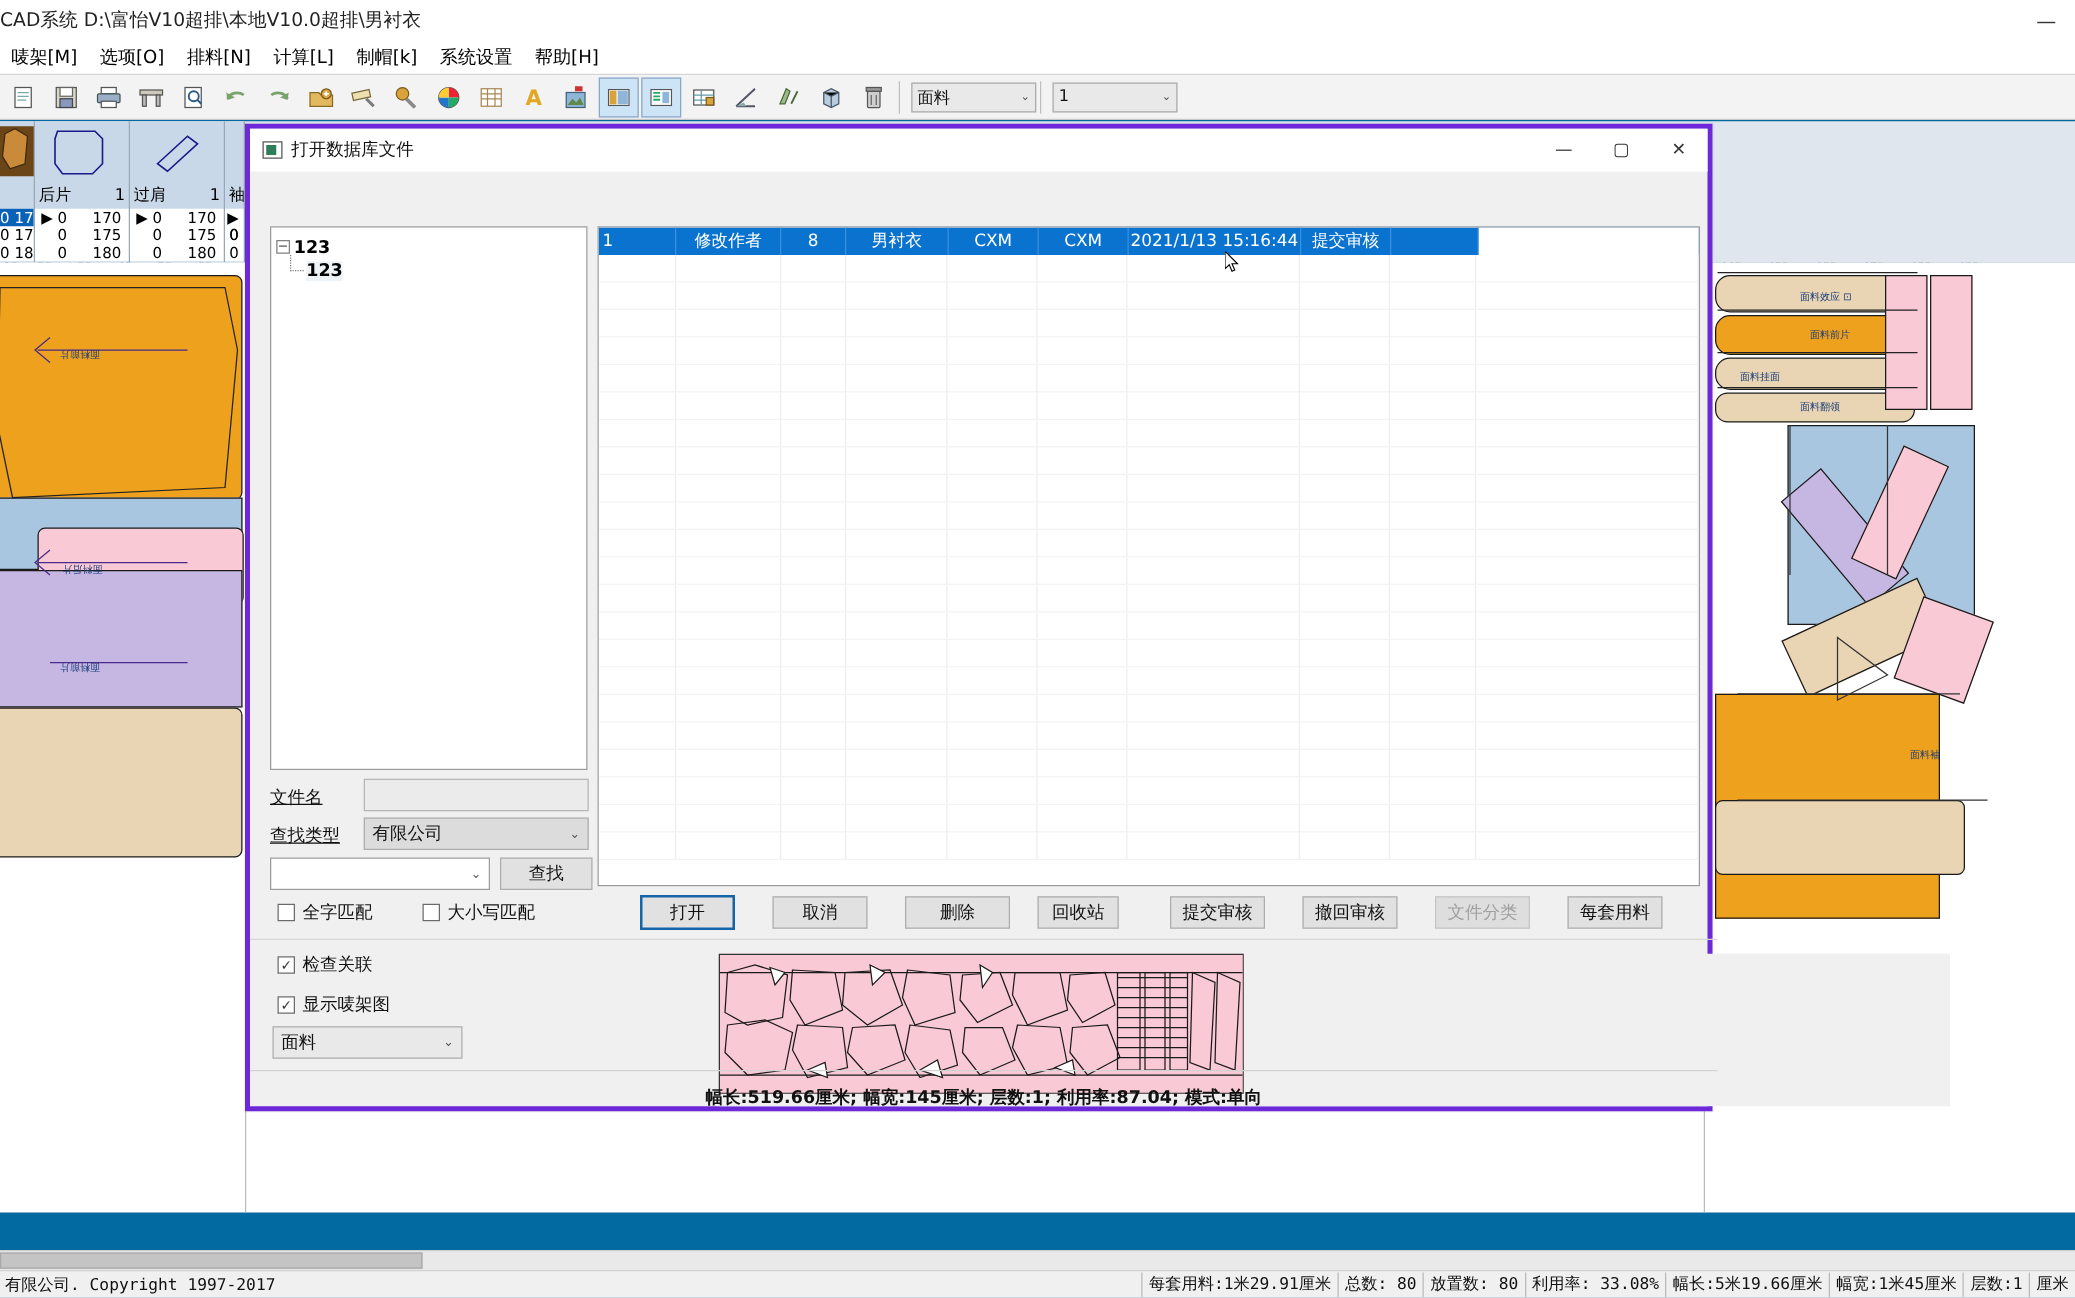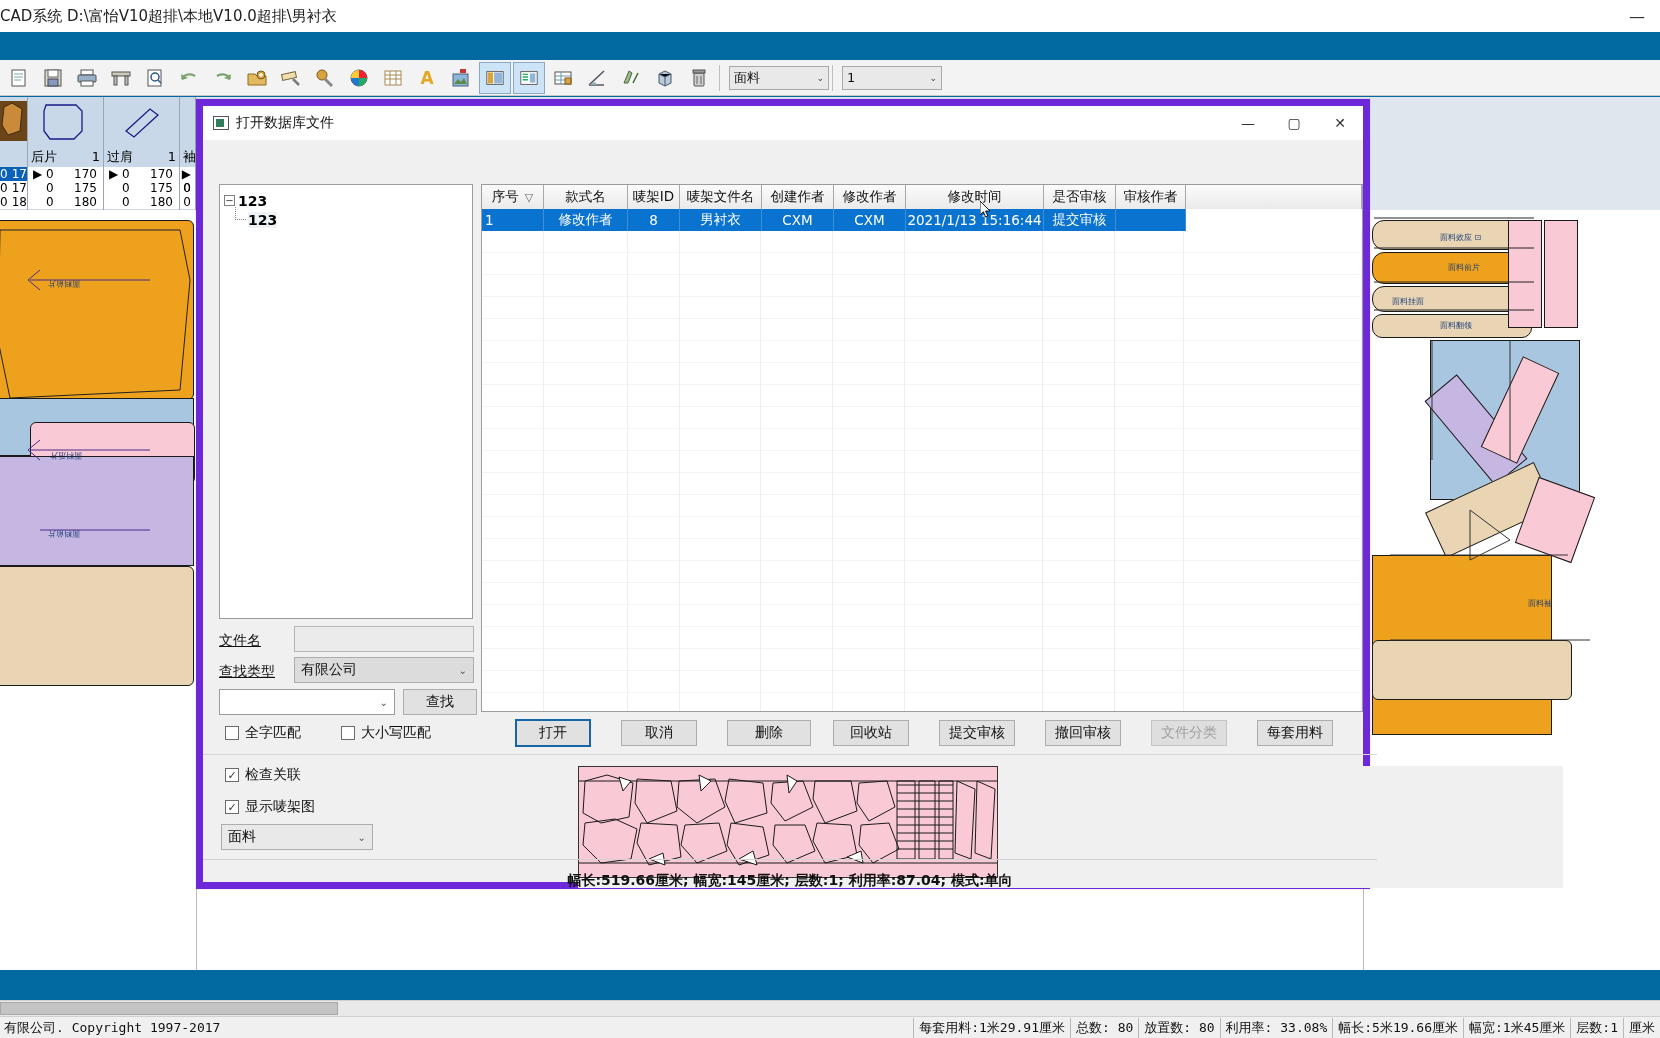--- a/index.html
+++ b/index.html
@@ -132,21 +132,21 @@
   .statusbar .copy { padding-left: 4px; white-space: nowrap; }
   .statusbar .spacer { flex: 1; }
   .sb-cell {
     padding: 0 5px; height: 20px; line-height: 20px;
     border-left: 1px solid #b9b9b9; white-space: nowrap;
   }
 
   
   .dialog {
     position: absolute; left: 196px; top: 99px; width: 1174px; height: 790px;
-    background: #f0f0f0; border: 7px solid #6d28d9;
+    background: #f0f0f0; border: 4px solid #6d28d9;
     box-shadow: 0 0 0 1px rgba(0,0,0,0.05);
   }
   .dlg-title {
     height: 34px; background: #ffffff; display: flex; align-items: center;
     padding-left: 10px; border-bottom: 1px solid #ffffff;
   }
   .dlg-icon {
     width: 16px; height: 14px; border: 1px solid #555; background: #fff;
     display: inline-block; margin-right: 7px; position: relative;
   }
@@ -267,20 +267,29 @@
 </head>
 <body>
 
 <div id="app">
 
   <div class="titlebar">
     <span class="title-text">CAD系统 D:\富怡V10超排\本地V10.0超排\男衬衣</span>
     <span class="win-min">—</span>
   </div>
 
+  <div class="menubar">
+    <span class="mi">唛架[M]</span>
+    <span class="mi">选项[O]</span>
+    <span class="mi">排料[N]</span>
+    <span class="mi">计算[L]</span>
+    <span class="mi">制帽[k]</span>
+    <span class="mi">系统设置</span>
+    <span class="mi">帮助[H]</span>
+  </div>
 
   <div class="toolbar">
     <div class="tb-btn">
       <svg width="22" height="22" viewBox="0 0 22 22">
           <rect x="4" y="3" width="13" height="16" fill="#fff" stroke="#555"></rect>
           <path d="M6 7h9M6 10h9M6 13h7" stroke="#7aa" stroke-width="1"></path>
         </svg>
     </div>
     <div class="tb-btn">
       <svg width="22" height="22" viewBox="0 0 22 22">
@@ -779,35 +788,20 @@
         <span class="box">✓</span>
         <span>显示唛架图</span>
       </div>
 
       <div class="frm-select" style="left:18px; top:684px; width:152px; background:#e9e9e9;">
         <span class="cap">面料</span>
         <span class="arr">⌄</span>
       </div>
 
       <div class="grid">
-        <div class="grid-head">
-          <div class="gh" style="width:62px;">
-            <span>序号</span>
-            <span class="sortmark">▽</span>
-          </div>
-          <div class="gh" style="width:84px;">款式名</div>
-          <div class="gh" style="width:52px;">唛架ID</div>
-          <div class="gh" style="width:82px;">唛架文件名</div>
-          <div class="gh" style="width:72px;">创建作者</div>
-          <div class="gh" style="width:72px;">修改作者</div>
-          <div class="gh" style="width:138px;">修改时间</div>
-          <div class="gh" style="width:72px;">是否审核</div>
-          <div class="gh" style="width:70px;">审核作者</div>
-          <div class="gh" style="width:176px;"></div>
-        </div>
 
         <div class="grid-row sel">
           <div class="gc left" style="width:62px;">1</div>
           <div class="gc center" style="width:84px;">修改作者</div>
           <div class="gc center" style="width:52px;">8</div>
           <div class="gc center" style="width:82px;">男衬衣</div>
           <div class="gc center" style="width:72px;">CXM</div>
           <div class="gc center" style="width:72px;">CXM</div>
           <div class="gc center" style="width:138px;">2021/1/13 15:16:44</div>
           <div class="gc center" style="width:72px;">提交审核</div>
@@ -1079,21 +1073,21 @@
               <div class="gce" style="width: 72px;"></div>
               <div class="gce" style="width: 70px;"></div>
               <div class="gce" style="width: 178px;"></div>
             </div>
           </div>
       </div>
 
       <div class="btn primary" style="left:312px; top:579px; width:76px; height:28px;">打开</div>
       <div class="btn" style="left:418px; top:580px; width:76px; height:26px;">取消</div>
       <div class="btn" style="left:524px; top:580px; width:84px; height:26px;">删除</div>
-      <div class="btn" style="left:630px; top:580px; width:76px; height:26px;">回收站</div>
+      <div class="btn" style="left:630px; top:580px; width:65px; height:26px;">回收站</div>
       <div class="btn" style="left:736px; top:580px; width:76px; height:26px;">提交审核</div>
       <div class="btn" style="left:842px; top:580px; width:76px; height:26px;">撤回审核</div>
       <div class="btn disabled" style="left:948px; top:580px; width:76px; height:26px;">文件分类</div>
       <div class="btn" style="left:1054px; top:580px; width:76px; height:26px;">每套用料</div>
 
       <div class="sep-line" style="left:0; top:614px; width:1174px;"></div>
 
       <div class="preview">
         <div class="preview-canvas">
           <svg width="420" height="112" viewBox="0 0 420 112">

